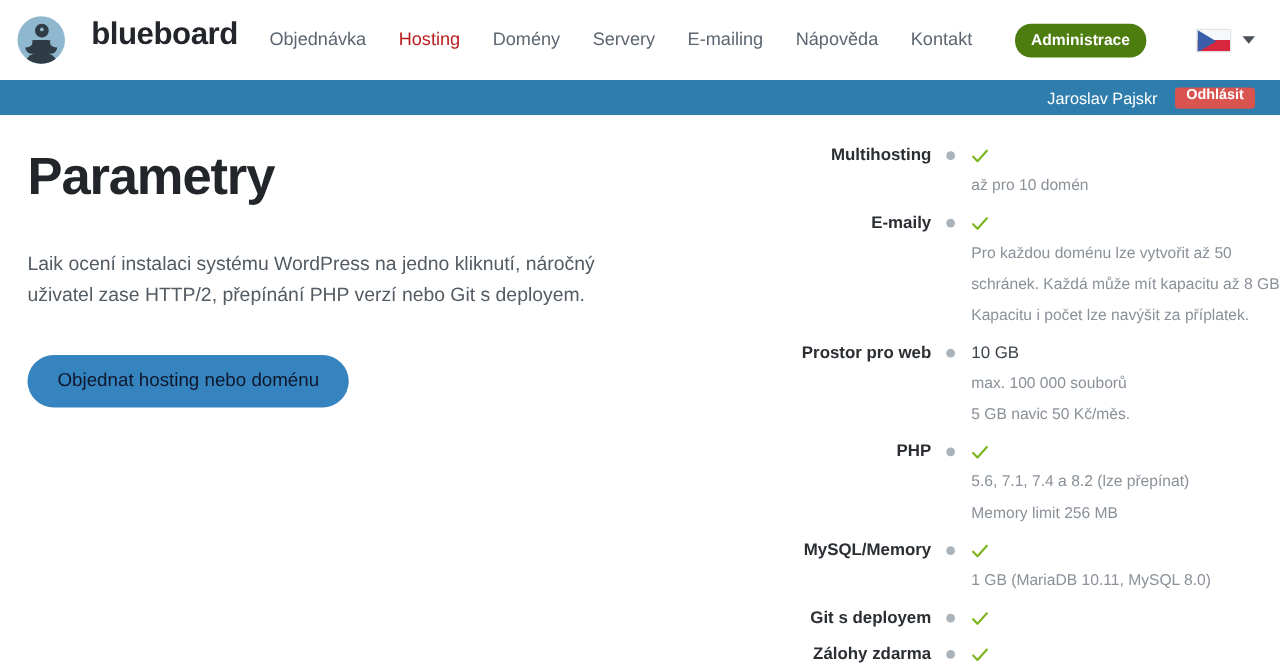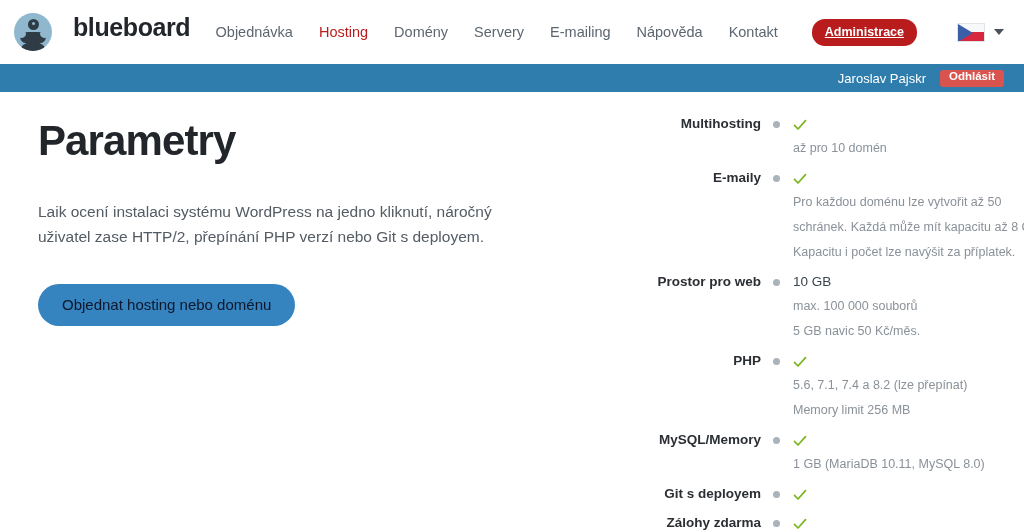--- a/index.html
+++ b/index.html
@@ -116,31 +116,30 @@
 
   .nav-link {
     font-size: 14.5px;
     color: #5d6670;
     text-decoration: none;
     white-space: nowrap;
   }
   .nav-link.active { color: #b91c1c; font-weight: 500; }
 
   .admin-btn {
-    background: #b91c1c;
+    background: #4d7c0f;
     color: #ffffff;
     font-size: 12.5px;
     font-weight: bold;
     border: none;
     border-radius: 13px;
     padding: 6px 13px 7px;
     cursor: pointer;
     white-space: nowrap;
     margin-left: 8px;
-    text-decoration: underline;
   }
 
   .lang {
     display: flex;
     align-items: center;
     gap: 9px;
     margin-left: 14px;
     cursor: pointer;
   }
   .flag {
@@ -189,21 +188,21 @@
     border: none;
     border-radius: 3px;
     padding: 0 9px 5px;
     cursor: pointer;
     white-space: nowrap;
   }
 
   
   .page {
     display: flex;
-    padding: 0 36px;
+    padding: 0 20px;
     height: 436px;
   }
 
   .intro {
     width: 600px;
     padding: 26px 0 0 2px;
     flex: 0 0 auto;
   }
 
   .page-title {

